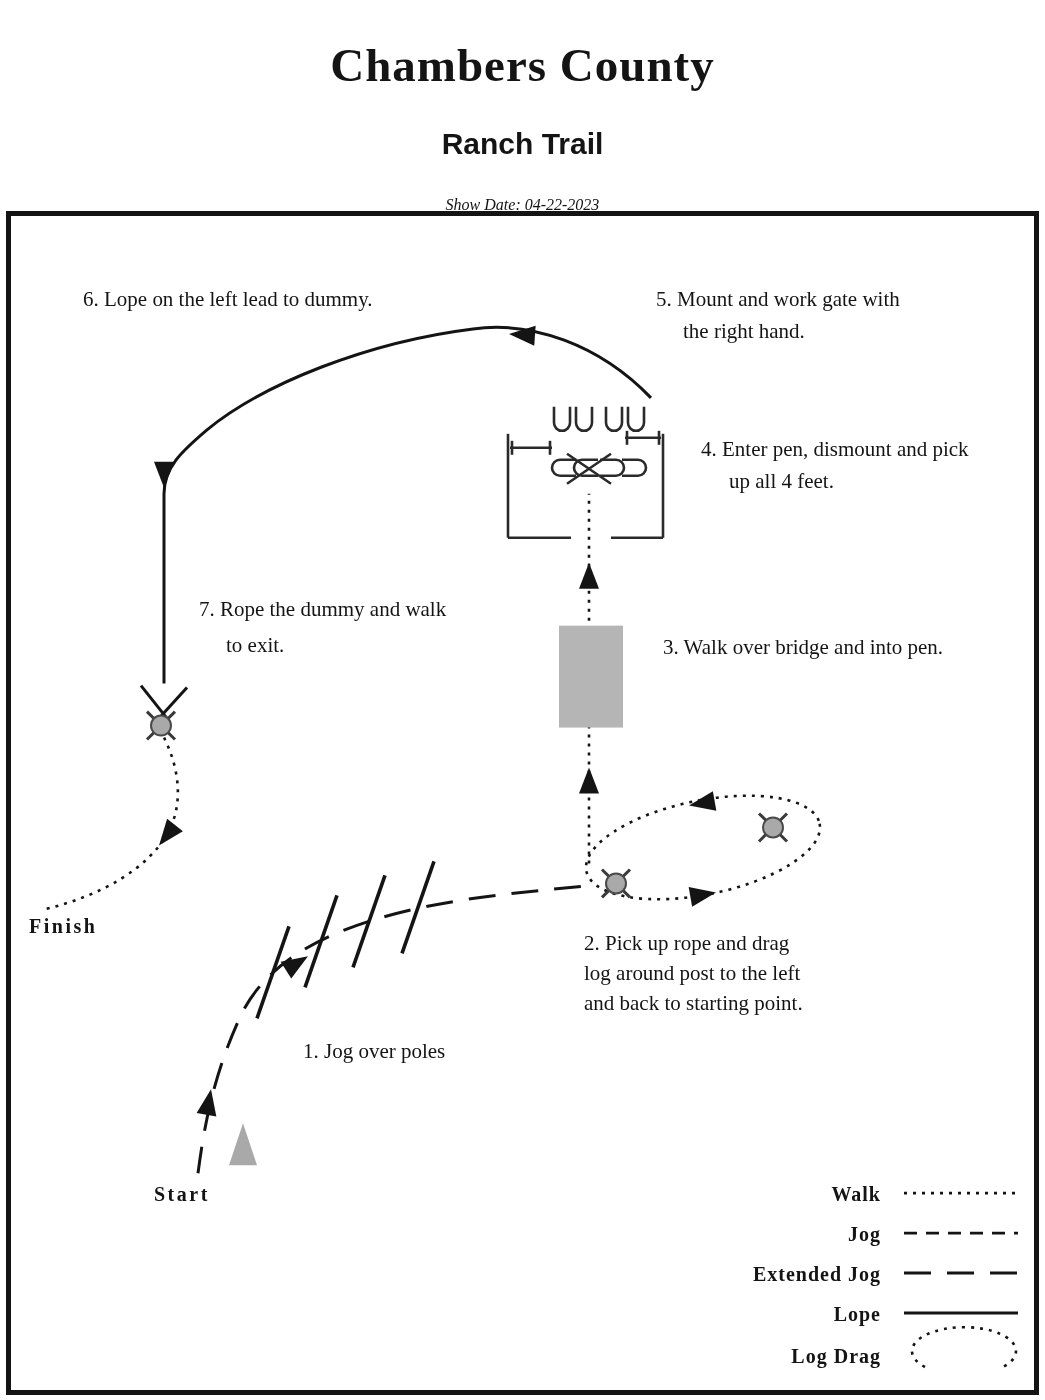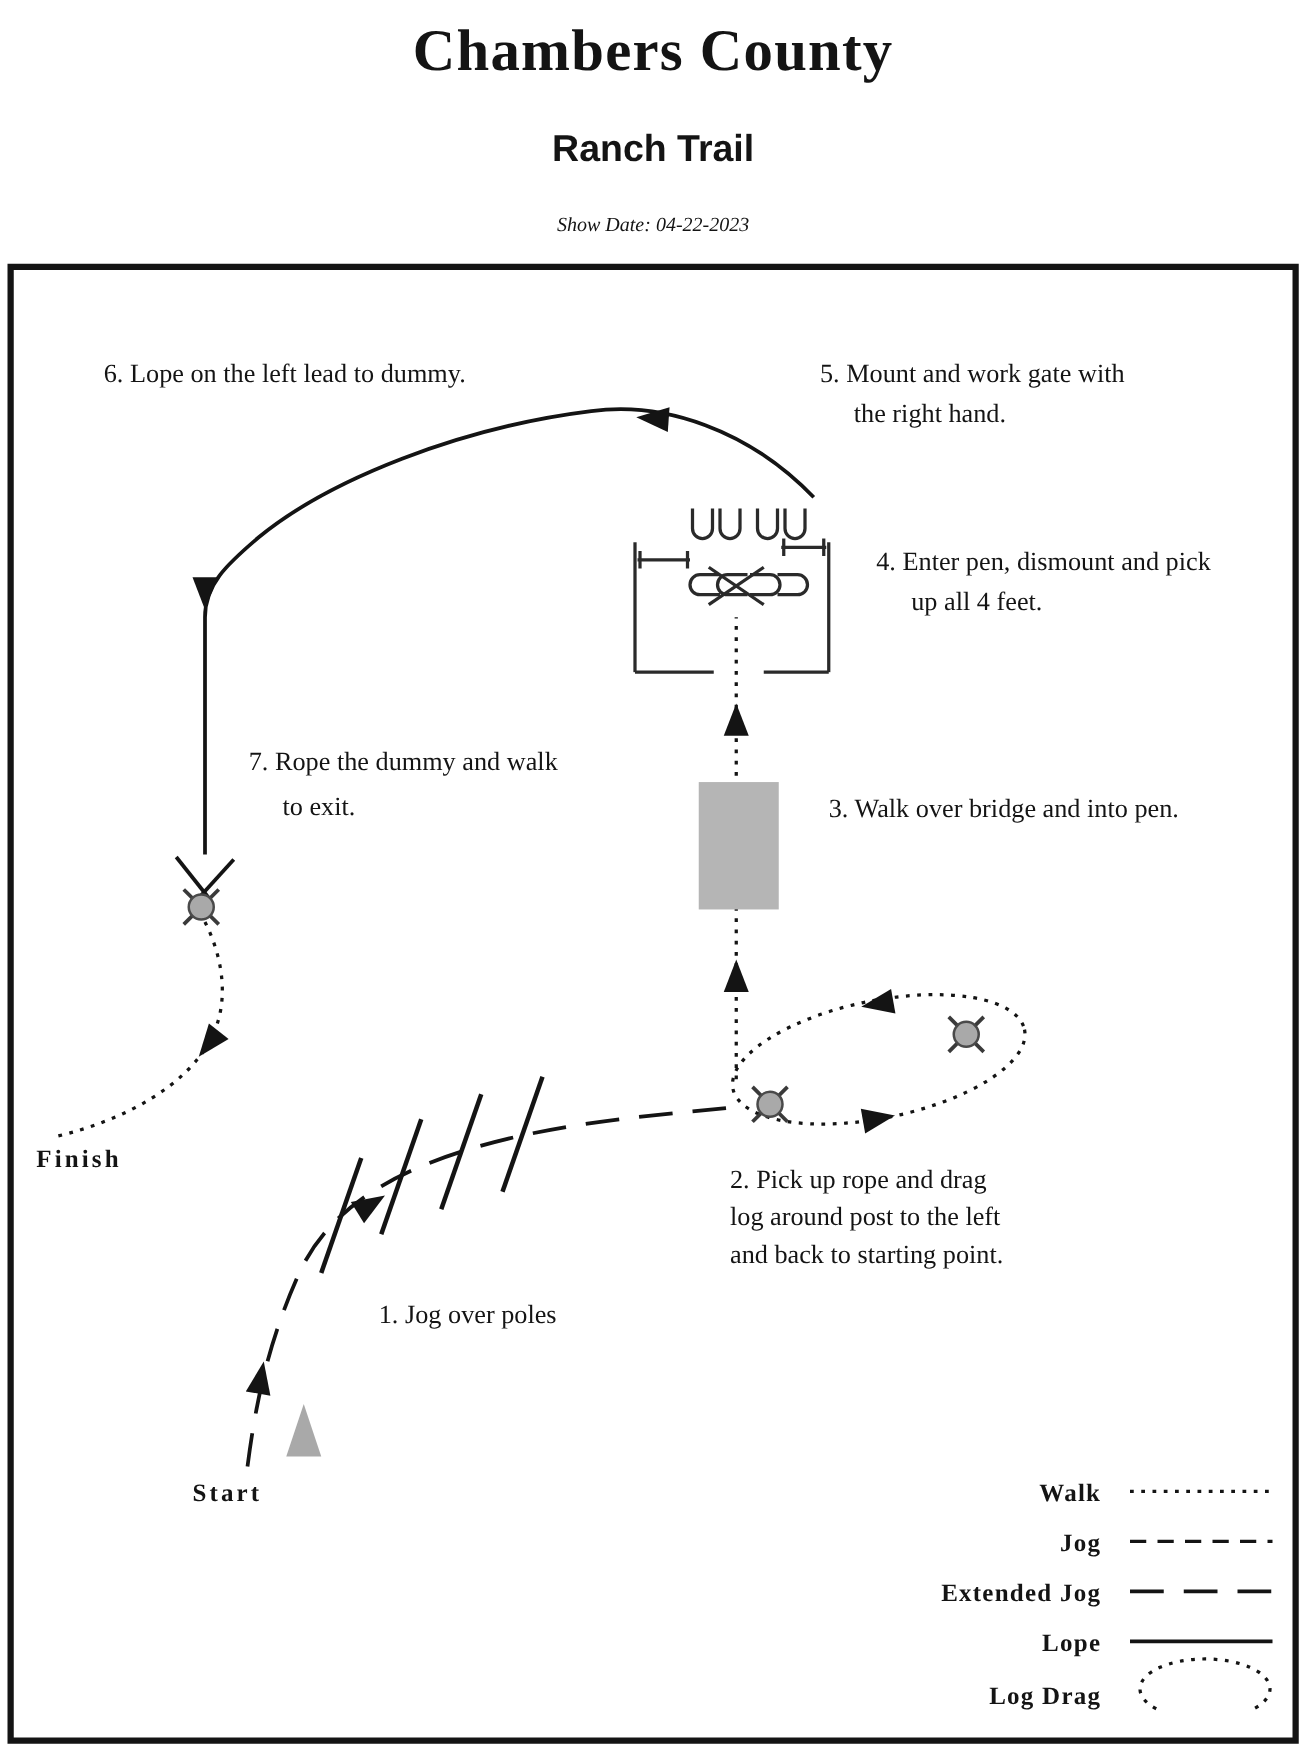--- a/index.html
+++ b/index.html
@@ -1,21 +1,21 @@
 <!DOCTYPE html>
 <html><head>
 <meta charset="utf-8">
 <style>
   html,body{margin:0;padding:0;}
   body{
     width:1045px;height:1400px;background:#ffffff;color:#141414;
     font-family:"Liberation Serif",serif;position:relative;overflow:hidden;
   }
   .header{position:absolute;top:0;left:0;width:100%;text-align:center;}
-  .title{margin:0;padding-top:14px;font-family:"Liberation Serif",serif;font-weight:bold;font-size:47px;letter-spacing:1px;}
+  .title{margin:0;padding-top:38px;font-family:"Liberation Serif",serif;font-weight:bold;font-size:47px;letter-spacing:1px;}
   .subtitle{margin:11px;padding-top:24px;font-family:"Liberation Sans",sans-serif;font-weight:bold;font-size:30px;}
   .show-date{margin:0;padding-top:24px;font-family:Liberation Serif, serif;font-style:italic;font-size:16px;}
   .course-box{
     position:absolute;left:6px;top:211px;width:1033px;height:1184px;
     border:5px solid #141414;box-sizing:border-box;background:#fff;
   }
   svg{display:block;width:100%;height:100%;}
   .stroke{stroke:#141414;fill:none;}
   .lope{stroke-width:3;}
   .walk{stroke-width:2.6;stroke-dasharray:3 6;}

